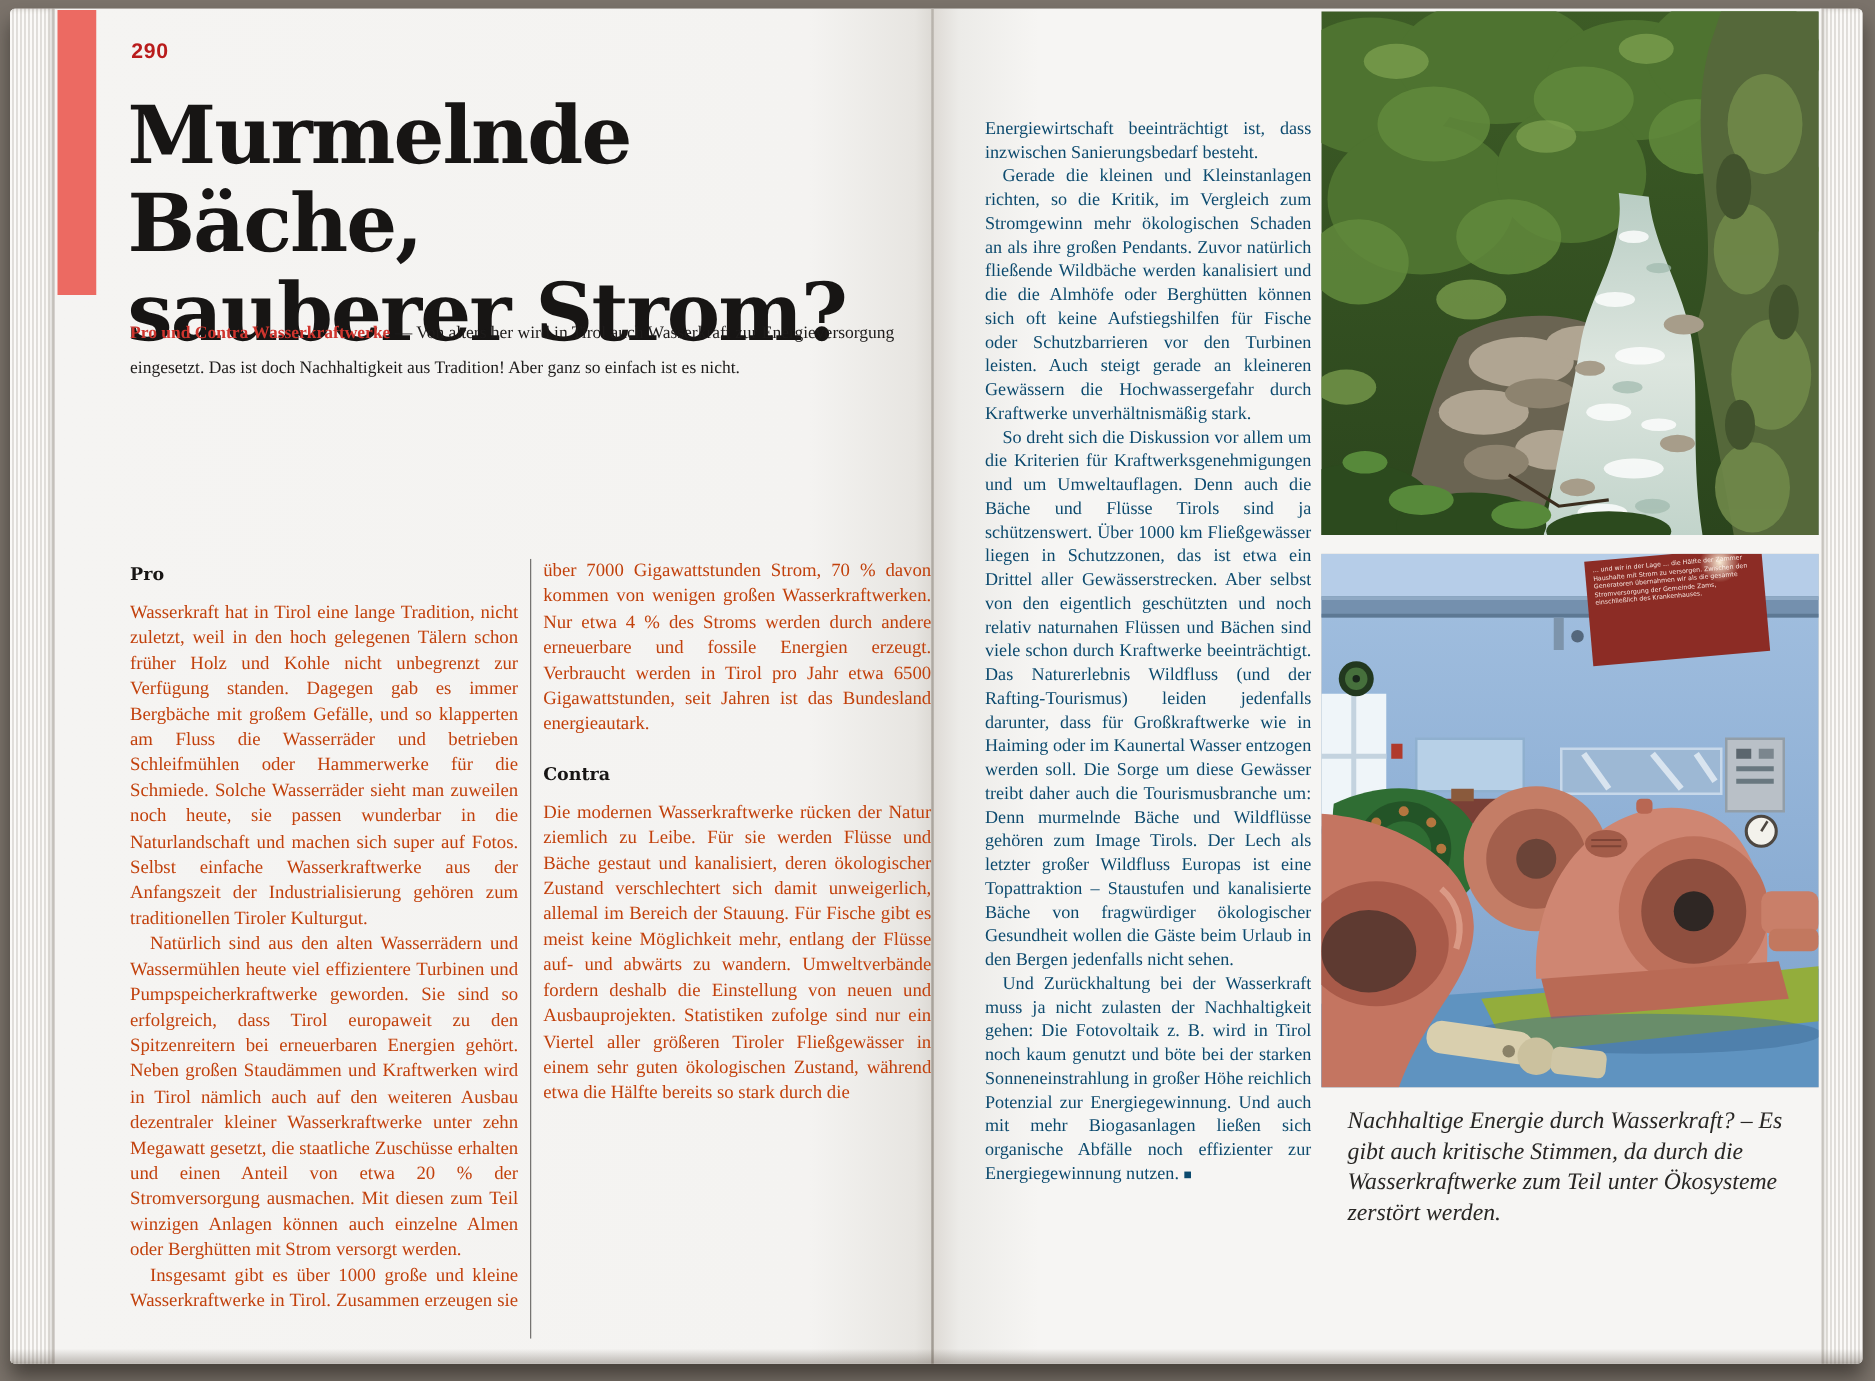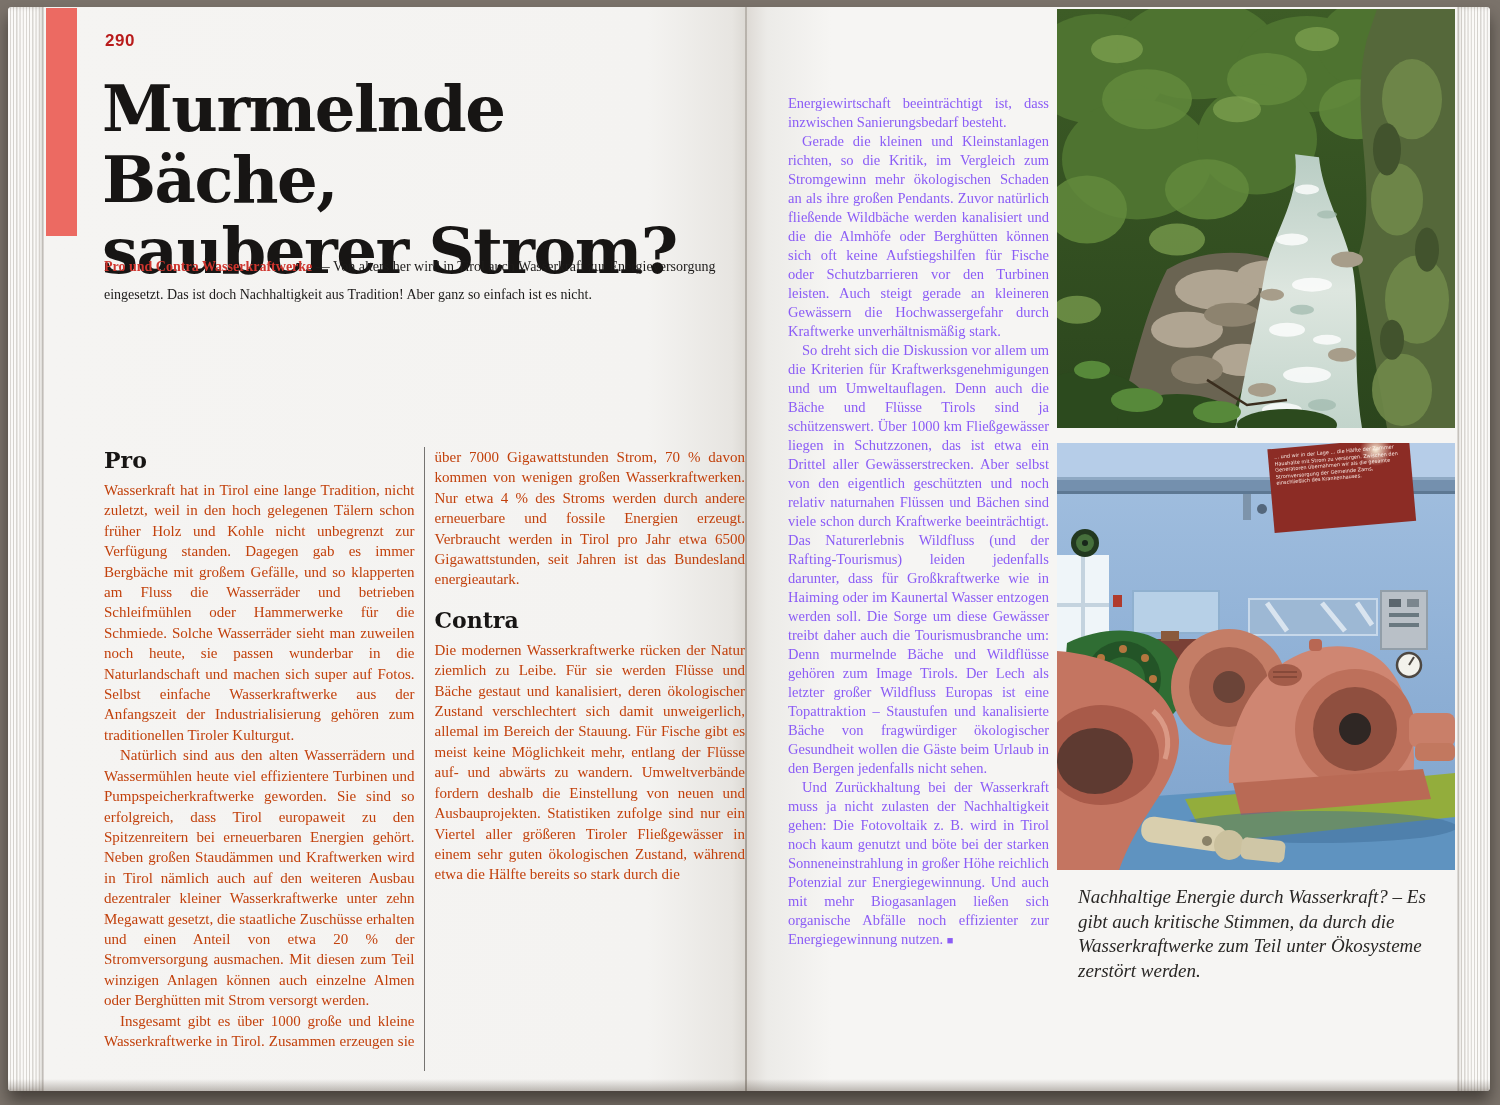--- a/index.html
+++ b/index.html
@@ -44,35 +44,35 @@
   .lead{position:absolute;left:96px;top:232px;width:616px;
     font-size:14px;line-height:28px;color:#1d1b1a;}
   .lead .kicker{font-weight:bold;color:#cf352e;}
   .columns{
     position:absolute;left:96px;top:440px;width:641px;height:624px;overflow:hidden;
     column-count:2;column-gap:20px;column-fill:auto;
     column-rule:1px solid #757371;
   }
   .columns h3{
     font-family:"DejaVu Serif","Liberation Serif",serif;
-    font-size:22px;line-height:26px;margin:0 0 7px 0;color:#171514;
+    font-size:14px;line-height:26px;margin:0 0 7px 0;color:#171514;
   }
   .columns h3.contra{margin-top:17px;}
   .columns p{
     margin:0;font-size:15px;line-height:20.4px;color:#c2410c;
     text-align:justify;hyphens:manual;
   }
   .columns p.indent{text-indent:16px;}
 
   
   .rp-text{
     position:absolute;left:780px;top:87px;width:261px;height:962px;overflow:hidden;
   }
   .rp-text p{
-    margin:0;font-size:14.5px;line-height:19px;color:#8b5cf6;
+    margin:0;font-size:14.5px;line-height:19px;color:#0c4a6e;
     text-align:justify;hyphens:manual;
   }
   .rp-text p.indent{text-indent:14px;}
   .endmark{font-size:11px;letter-spacing:0;}
   .caption{
     position:absolute;left:1070px;top:878px;width:348px;
     font-style:italic;font-size:19px;line-height:24.5px;color:#292725;
   }
   .photo{position:absolute;left:1049px;width:398px;overflow:hidden;background:#cfcfcb;}
   .photo-top{top:2px;height:419px;}

